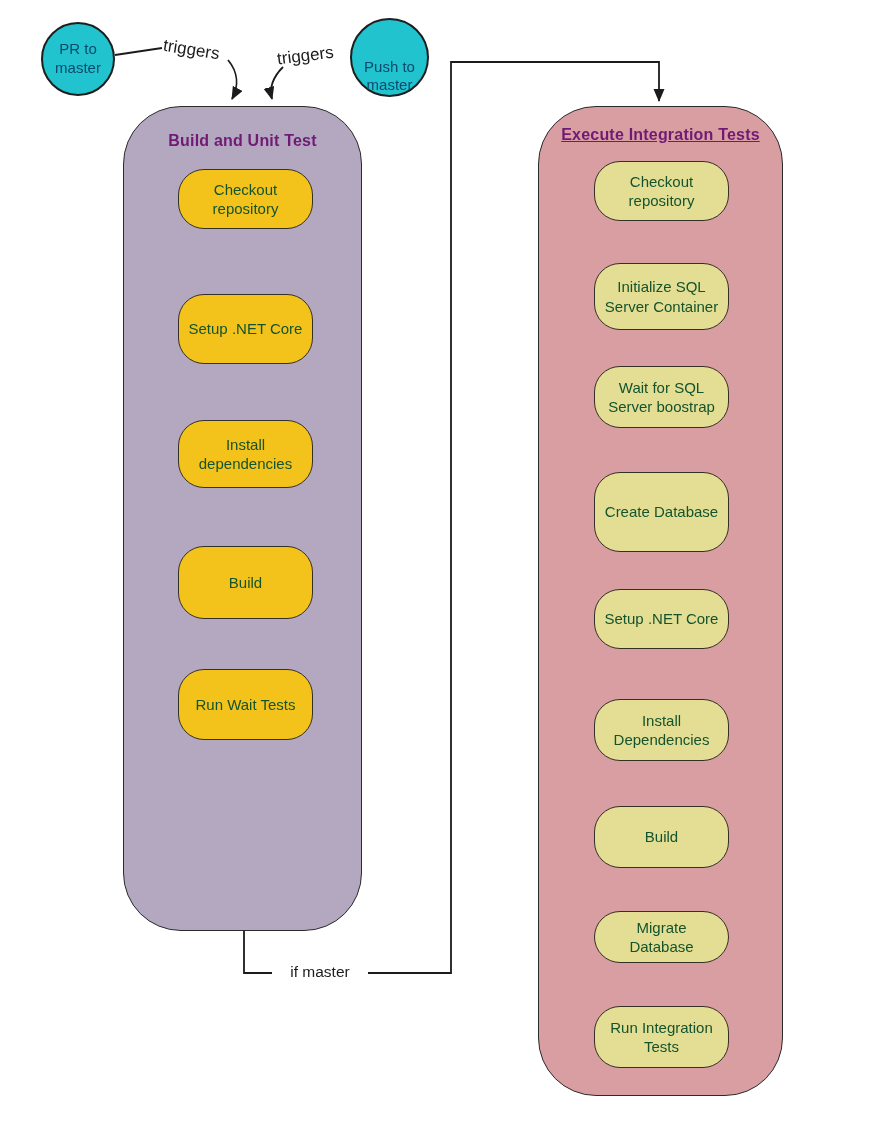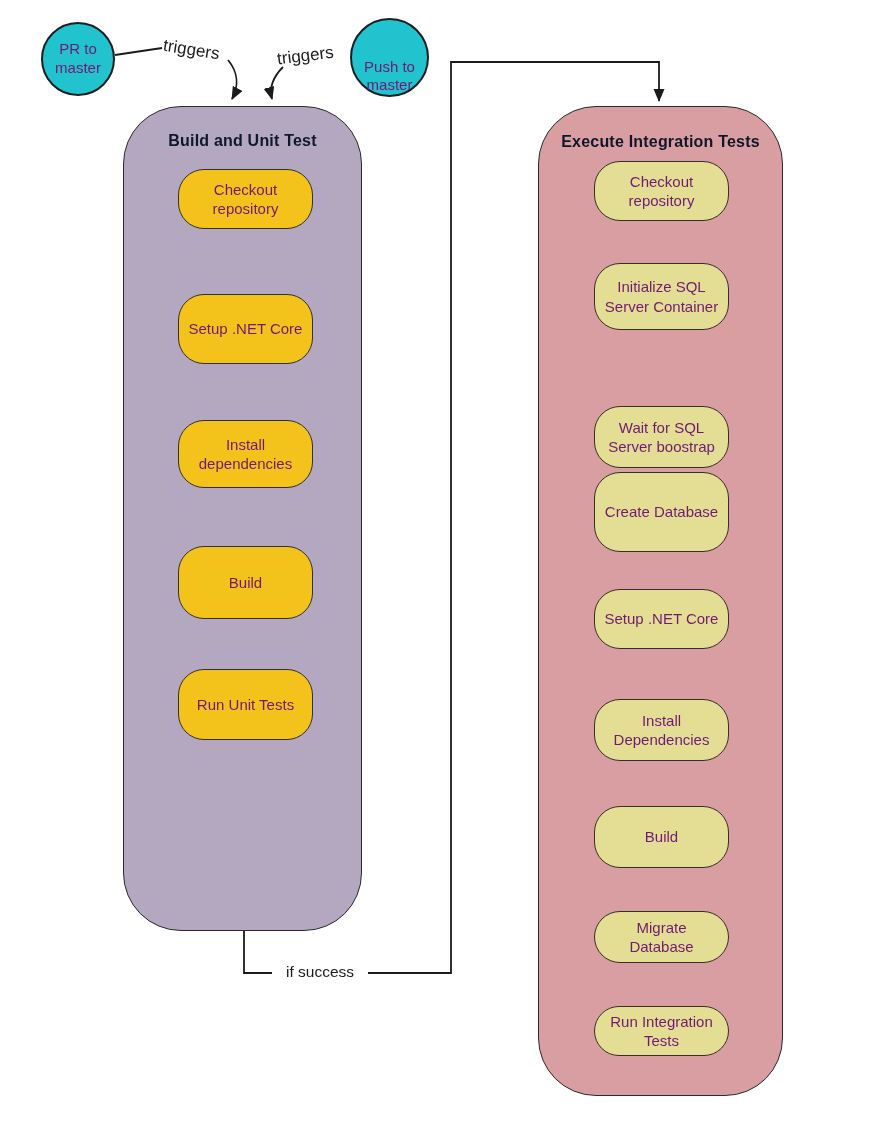--- a/index.html
+++ b/index.html
@@ -7,45 +7,45 @@
     position:relative; width:876px; height:1140px; overflow:hidden;
     font-family:"Liberation Sans","DejaVu Sans",sans-serif; color:#1f1f1f;
     background:#ffffff;
   }
   svg.connectors { position:absolute; left:0; top:0; width:876px; height:1140px; }
 
   .start-circle {
     position:absolute; border-radius:50%;
     background:#20C3CE; border:2px solid #1e1e1e;
     display:flex; align-items:center; justify-content:center;
-    text-align:center; font-size:15px; line-height:1.25; color:#701a75;
+    text-align:center; font-size:15px; line-height:1.25; color:#0c4a6e;
     box-sizing:border-box;
   }
   #circle-pr   { left:41px;  top:22px; width:74px; height:74px; }
   #circle-push { left:350px; top:18px; width:79px; height:79px;align-items:flex-end; }
 
   .pipeline {
     position:absolute; box-sizing:border-box;
     border:1.6px solid #2b2b2b; border-radius:58px;
   }
   #pipeline-build       { left:123px; top:106px; width:239px; height:825px; background:#B4A7C0; }
   #pipeline-integration { left:538px; top:106px; width:245px; height:990px; background:#D99EA1; }
 
   .pipeline-title {
-    text-align:center; font-weight:bold; font-size:16px; color:#0f172a;
+    text-align:center; font-weight:bold; font-size:16px; color:#701a75;
     letter-spacing:0.2px;
   }
   #pipeline-build .pipeline-title       { margin-top:25px; }
-  #pipeline-integration .pipeline-title { margin-top:26px; }
+  #pipeline-integration .pipeline-title { margin-top:19px;text-decoration:underline; }
 
   .step {
     position:absolute; box-sizing:border-box;
     border:1.6px solid #343026; border-radius:26px;
     display:flex; align-items:center; justify-content:center;
-    text-align:center; font-size:15px; line-height:1.3; color:#701a75;
+    text-align:center; font-size:15px; line-height:1.3; color:#14532d;
     padding:3px 8px;
   }
   .step.gold  { background:#F4C31B; left:54px; width:135px; }
   .step.khaki { background:#E3DE94; left:55px; width:135px; }
 
   .edge-label { position:absolute; font-size:17px; color:#1d1d1d; white-space:nowrap; }
   #label-triggers-left  { left:163px; top:40px; transform:rotate(9deg); }
   #label-triggers-right { left:277px; top:46px; transform:rotate(-7deg); }
   #label-if-success {
     left:272px; top:962px; width:92px; text-align:center;
@@ -91,37 +91,37 @@
 
   <div class="start-circle" id="circle-pr">
     <span>PR to master</span>
   </div>
   <div class="start-circle" id="circle-push">
     <span>Push to master</span>
   </div>
 
   <div class="edge-label" id="label-triggers-left">triggers</div>
   <div class="edge-label" id="label-triggers-right">triggers</div>
-  <div class="edge-label" id="label-if-success">if success</div>
+  <div class="edge-label" id="label-if-success">if master</div>
 
   <div class="pipeline" id="pipeline-build">
     <div class="pipeline-title">Build and Unit Test</div>
     <div class="step gold" style="top:62px;  height:60px;">Checkout repository</div>
     <div class="step gold" style="top:187px; height:70px;">Setup .NET Core</div>
     <div class="step gold" style="top:313px; height:68px;">Install dependencies</div>
     <div class="step gold" style="top:439px; height:73px;">Build</div>
-    <div class="step gold" style="top:562px; height:71px;">Run Unit Tests</div>
+    <div class="step gold" style="top:562px; height:71px;">Run Wait Tests</div>
   </div>
 
   <div class="pipeline" id="pipeline-integration">
     <div class="pipeline-title">Execute Integration Tests</div>
     <div class="step khaki" style="top:54px;  height:60px;">Checkout repository</div>
     <div class="step khaki" style="top:156px; height:67px;">Initialize SQL Server Container</div>
-    <div class="step khaki" style="top:259px; height:62px;margin-top:40px;">Wait for SQL Server boostrap</div>
+    <div class="step khaki" style="top:259px; height:62px;">Wait for SQL Server boostrap</div>
     <div class="step khaki" style="top:357px; height:80px;margin-top:8px;">Create Database</div>
     <div class="step khaki" style="top:482px; height:60px;">Setup .NET Core</div>
     <div class="step khaki" style="top:592px; height:62px;">Install Dependencies</div>
     <div class="step khaki" style="top:699px; height:62px;">Build</div>
     <div class="step khaki" style="top:804px; height:52px;">Migrate Database</div>
-    <div class="step khaki" style="top:899px; height:50px;">Run Integration Tests</div>
+    <div class="step khaki" style="top:899px; height:62px;">Run Integration Tests</div>
   </div>
 
 </div>
 
 </body></html>

